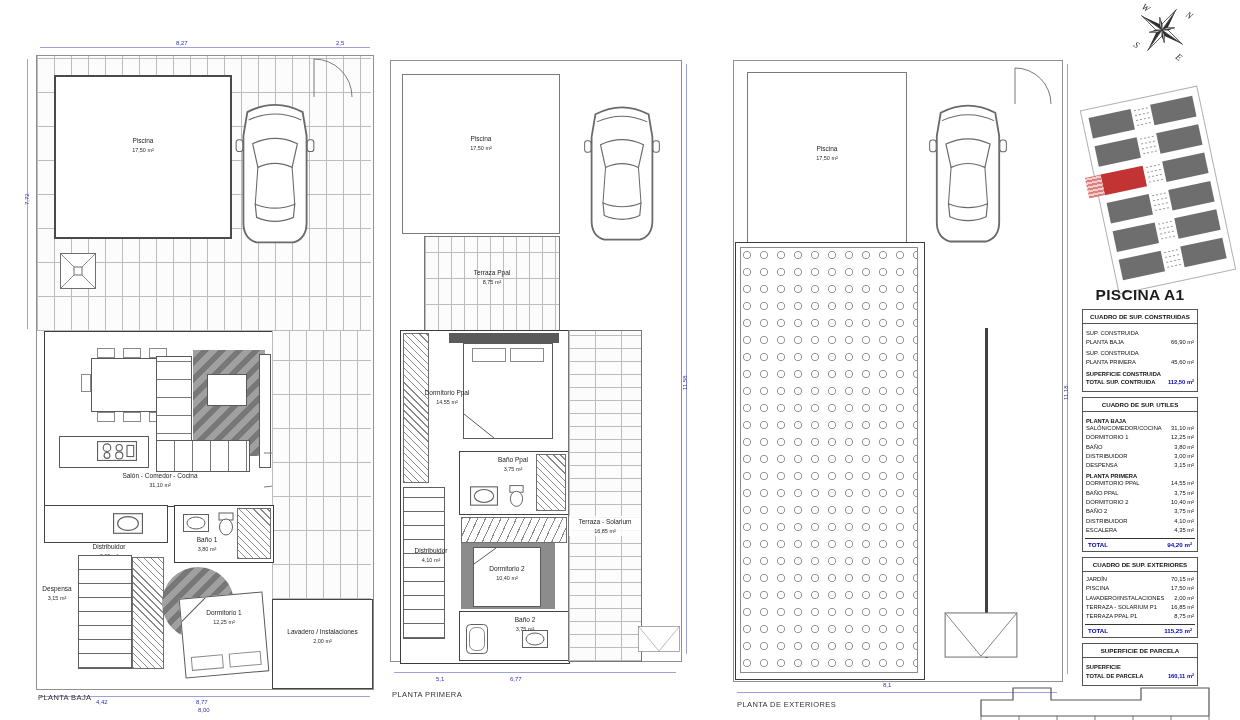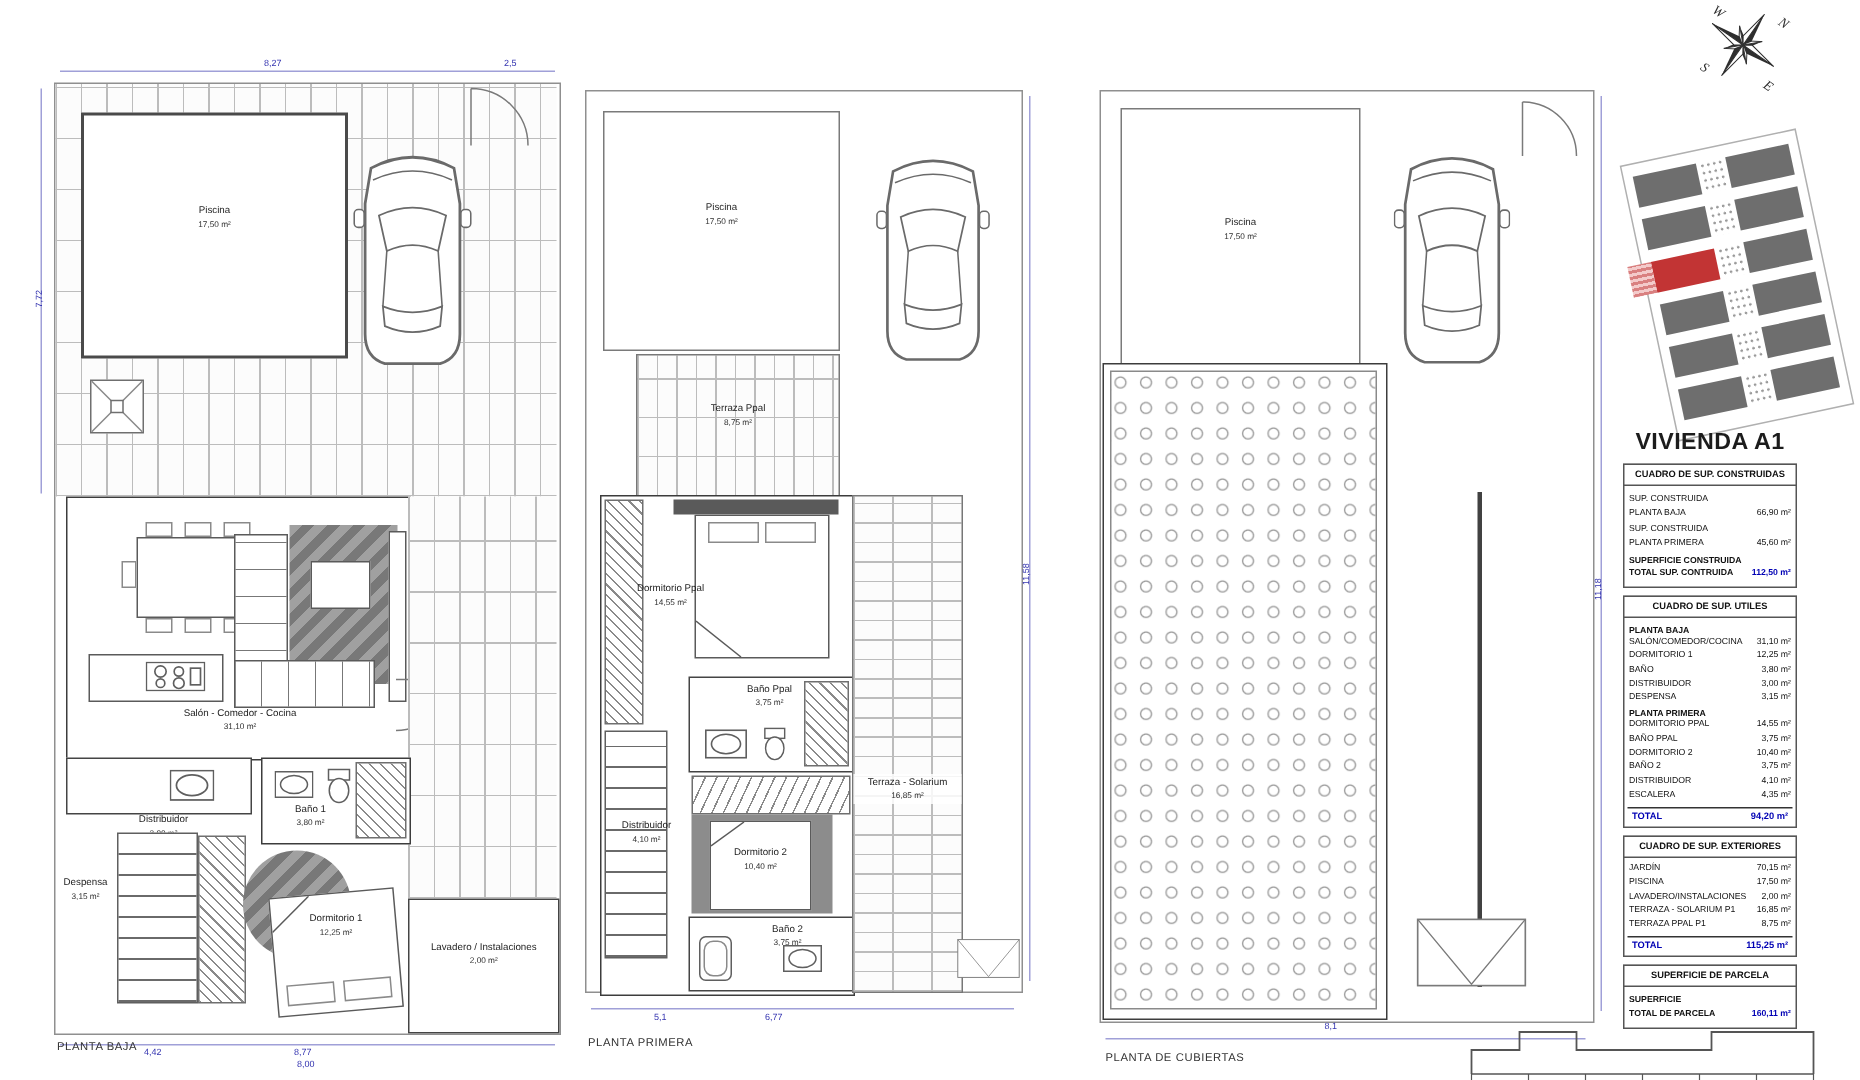--- a/index.html
+++ b/index.html
@@ -332,21 +332,21 @@
     </div>
     <div class="wall" style="left:252px;top:268px;width:3px;height:330px"></div>
     <svg class="abs" style="left:210px;top:552px;width:76px;height:46px">
         <use href="#vrect-sym"></use>
       </svg>
 
     <div class="dimline" style="left:4px;top:632px;width:320px"></div>
     <div class="dim" style="left:150px;top:622px">8,1</div>
     <div class="dimline-v" style="left:334px;top:4px;height:610px"></div>
     <div class="dim v" style="left:330px;top:340px">11,18</div>
-    <div class="plan-name" style="left:4px;top:640px">PLANTA DE CUBIERTAS</div>
+    <div class="plan-name" style="left:4px;top:640px">PLANTA DE EXTERIORES</div>
   </div>
 
   <svg class="abs" style="left:1123px;top:0;width:74px;height:64px" viewBox="0 0 74 64">
     <g transform="translate(39,30) rotate(35)">
       <g transform="rotate(45)">
         <polygon points="0,-13 2.2,-3.2 0,0" fill="#2e2e2e"></polygon>
           <polygon points="0,-13 -2.2,-3.2 0,0" fill="#fff" stroke="#2e2e2e" stroke-width=".6"></polygon>
         <polygon points="13,0 3.2,2.2 0,0" fill="#2e2e2e"></polygon>
           <polygon points="13,0 3.2,-2.2 0,0" fill="#fff" stroke="#2e2e2e" stroke-width=".6"></polygon>
         <polygon points="0,13 -2.2,3.2 0,0" fill="#2e2e2e"></polygon>
@@ -399,21 +399,21 @@
           <div class="sp-blk" style="left:63px"></div>
       </div>
       <div class="sp-row" style="top:153px">
         <div class="sp-blk" style="left:0"></div>
           <div class="sp-gap"></div>
           <div class="sp-blk" style="left:63px"></div>
       </div>
     </div>
   </div>
 
-  <div class="sheet-title">VIVIENDA A1</div>
+  <div class="sheet-title">PISCINA A1</div>
 
   <div class="stable">
     <div class="tsec">
       <div class="thead">CUADRO DE SUP. CONSTRUIDAS</div>
       <div class="trow2">
         <div class="ls">
             <span>SUP. CONSTRUIDA</span>
             <span>PLANTA BAJA</span>
           </div>
         <div>66,90 m²</div>

